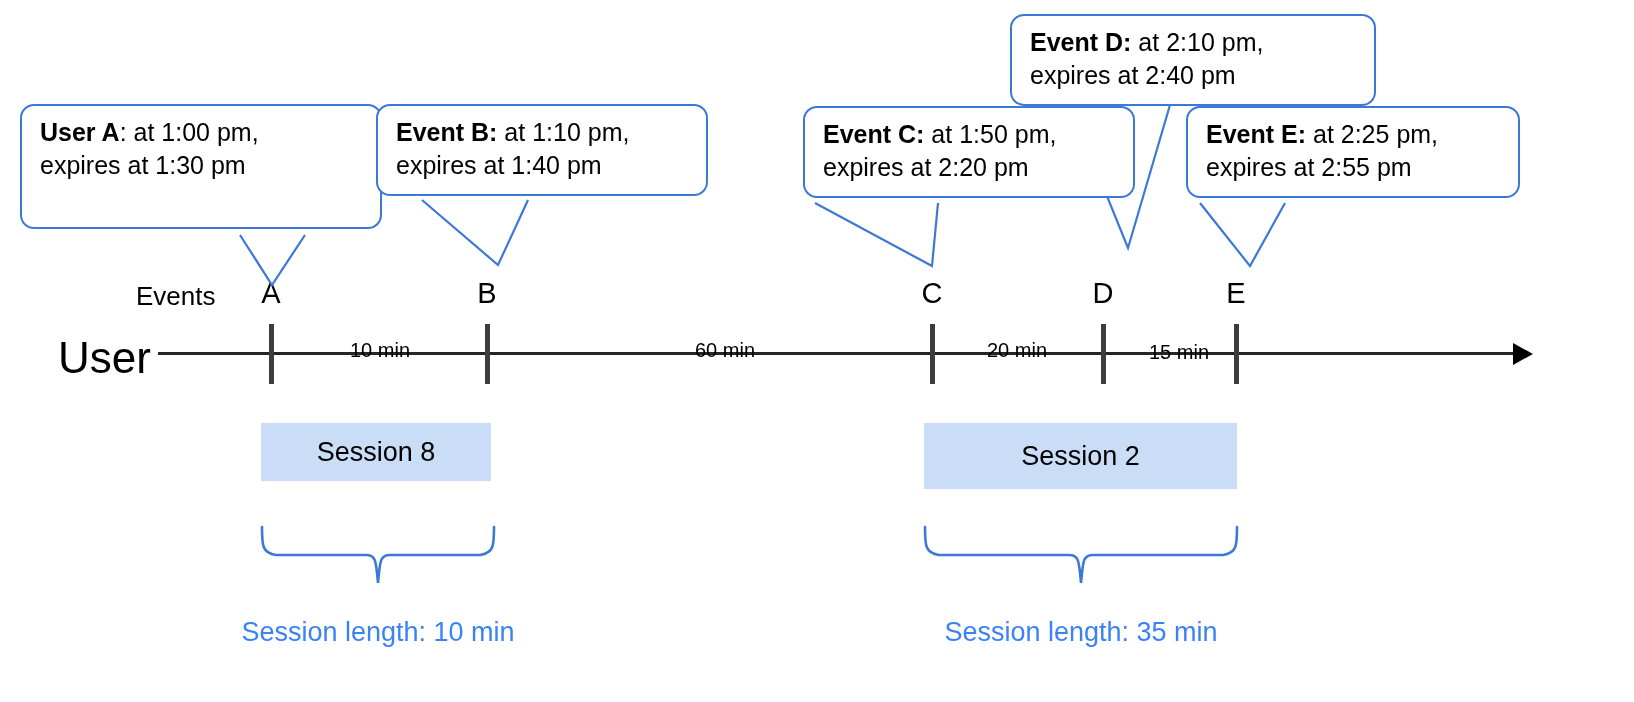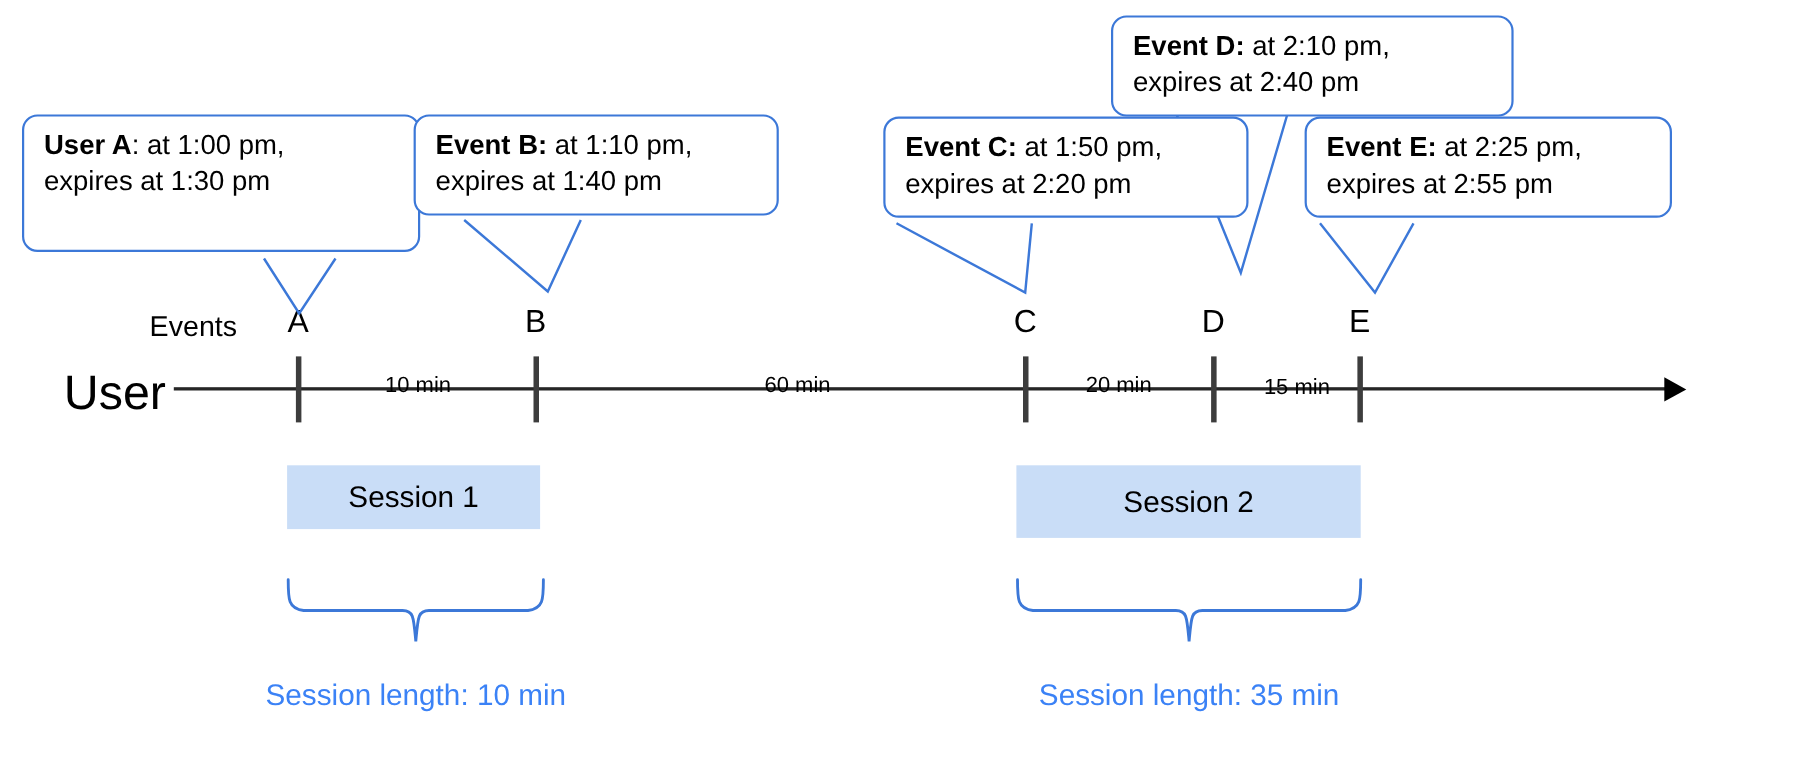--- a/index.html
+++ b/index.html
@@ -91,21 +91,21 @@
   <div class="evlabel" style="left:912px;top:277px;width:40px;">C</div>
   <div class="evlabel" style="left:1083px;top:277px;width:40px;">D</div>
   <div class="evlabel" style="left:1216px;top:277px;width:40px;">E</div>
 
   <div class="minlabel" style="left:320px;top:291px;width:120px;">10 min</div>
   <div class="minlabel" style="left:665px;top:291px;width:120px;">60 min</div>
   <div class="minlabel" style="left:958px;top:291px;width:118px;">20 min</div>
   <div class="minlabel" style="left:1124px;top:293px;width:110px;">15 min</div>
 
   <div class="sessionbar" style="left:261px;top:423px;width:230px;height:58px;">
-    <span>Session 1</span>
+    <span>Session 8</span>
   </div>
   <div class="sessionbar" style="left:924px;top:423px;width:313px;height:66px;">
     <span>Session 2</span>
   </div>
 
   <svg class="bracewrap" style="left:258px;top:525px;width:240px;height:66px;">
     <path d="M4,2 C4,20 4,28 18,30 L108,30 C118,30 118,36 120,58 C122,36 122,30 132,30 L222,30 C236,28 236,20 236,2" fill="none" stroke="#3c78d8" stroke-width="2.6" stroke-linecap="round"></path>
   </svg>
   <svg class="bracewrap" style="left:921px;top:525px;width:320px;height:66px;">
     <path d="M4,2 C4,20 4,28 18,30 L148,30 C158,30 158,36 160,58 C162,36 162,30 172,30 L302,30 C316,28 316,20 316,2" fill="none" stroke="#3c78d8" stroke-width="2.6" stroke-linecap="round"></path>

